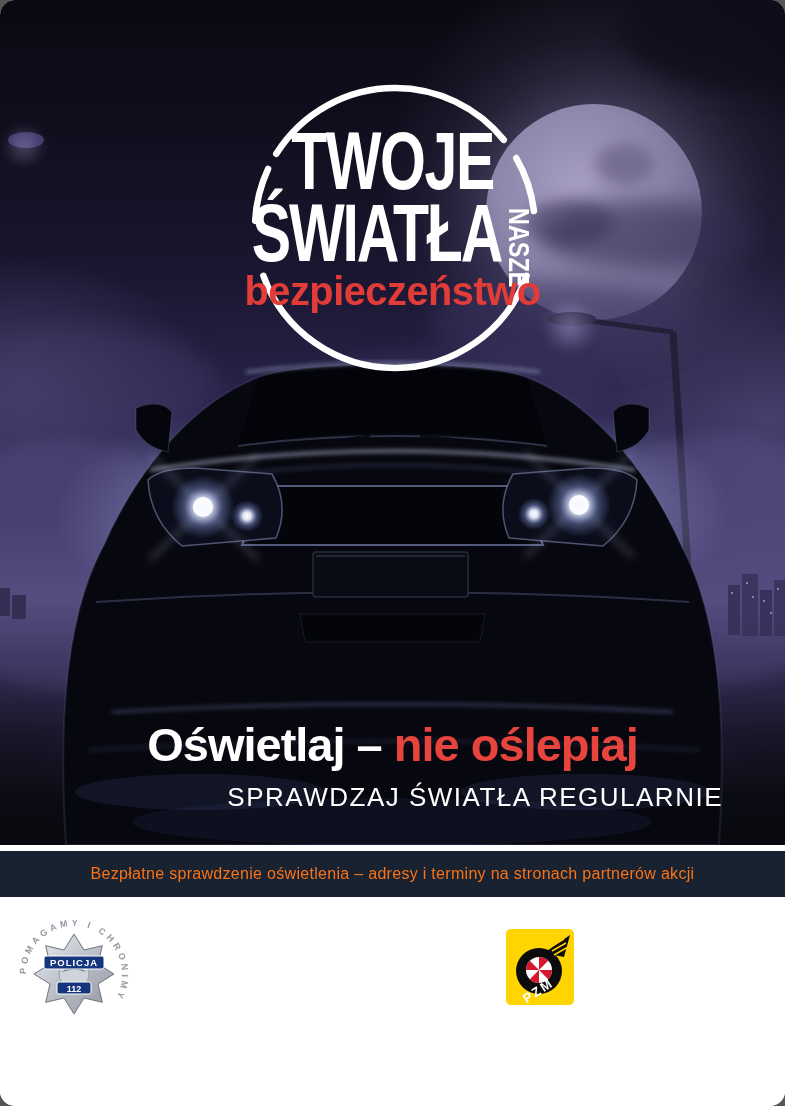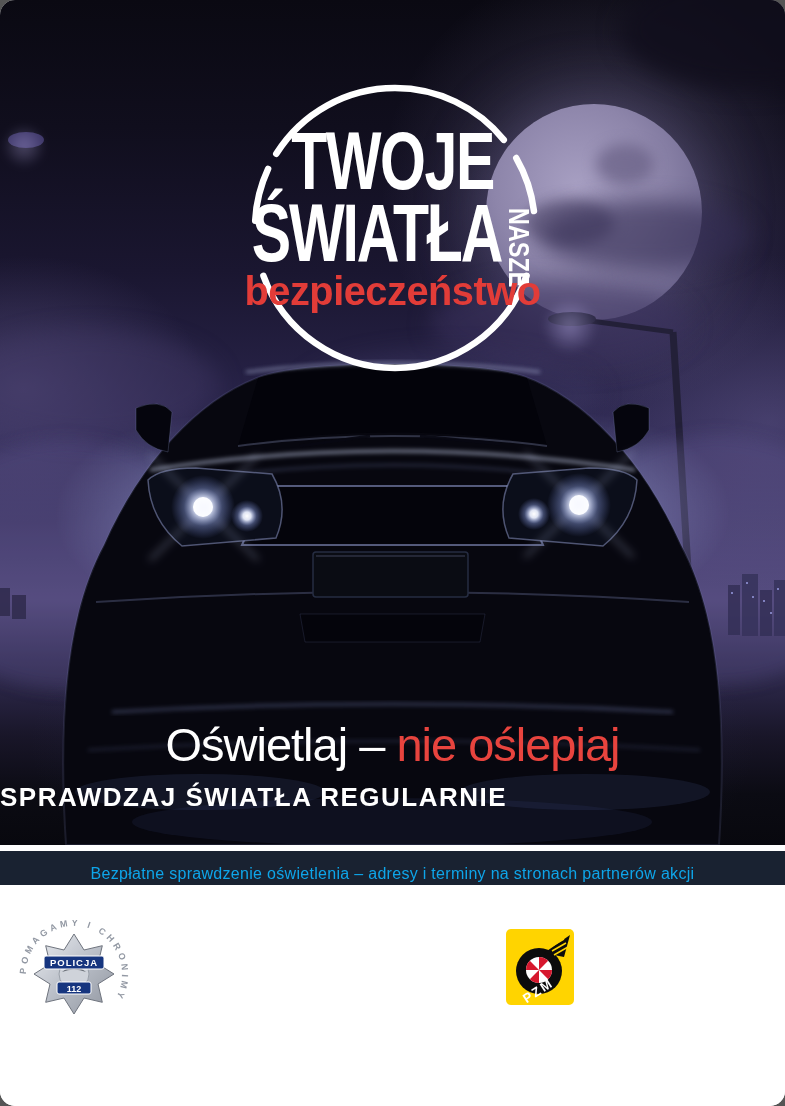--- a/index.html
+++ b/index.html
@@ -33,28 +33,28 @@
   .badge-t{position:absolute;left:0;width:785px;text-align:center;color:#fff;font-weight:700;}
   .t1{top:120px;font-size:82px;line-height:82px;letter-spacing:-2px;transform:scaleX(.72);}
   .t2{top:192px;font-size:82px;line-height:82px;letter-spacing:-3px;transform:translateX(-16px) scaleX(.72);}
   .tv{position:absolute;left:469px;top:232px;width:100px;height:30px;text-align:center;color:#fff;
       font-weight:700;font-size:30px;line-height:30px;letter-spacing:0px;
       transform:rotate(90deg) scaleX(.78);}
   .t3{top:268px;font-size:41px;line-height:46px;letter-spacing:-.5px;color:#e23c38;transform:scaleX(.97);}
 
   
   .slogan{position:absolute;left:0;top:716px;width:785px;text-align:center;
-          font-size:47px;line-height:58px;font-weight:400;letter-spacing:-1px;color:#fff;}
+          font-size:47px;line-height:58px;font-weight:700;letter-spacing:-1px;color:#fff;}
   .slogan .sr{color:#e8443e;}
-  .slogan-sub{position:absolute;left:0;top:781px;width:723px;text-align:left;
-          font-size:26px;line-height:32px;font-weight:700;letter-spacing:1.5px;color:#fff;}
-
-  
-  .info-bar{position:absolute;left:0;top:851px;width:785px;height:34px;background:#192231;
-          color:#0ea5e9;font-size:16px;line-height:46px;text-align:center;letter-spacing:.3px;}
+  .slogan-sub{position:absolute;left:0;top:781px;width:723px;text-align:right;
+          font-size:26px;line-height:32px;font-weight:400;letter-spacing:1.5px;color:#fff;}
+
+  
+  .info-bar{position:absolute;left:0;top:851px;width:785px;height:46px;background:#192231;
+          color:#f97316;font-size:16px;line-height:46px;text-align:center;letter-spacing:.3px;}
 
   
   .footer{position:absolute;left:0;top:897px;width:785px;height:209px;background:#fff;}
   .logo{position:absolute;}
 
   
   .pzm{left:506px;top:929px;}
 </style>
 </head>
 <body>

